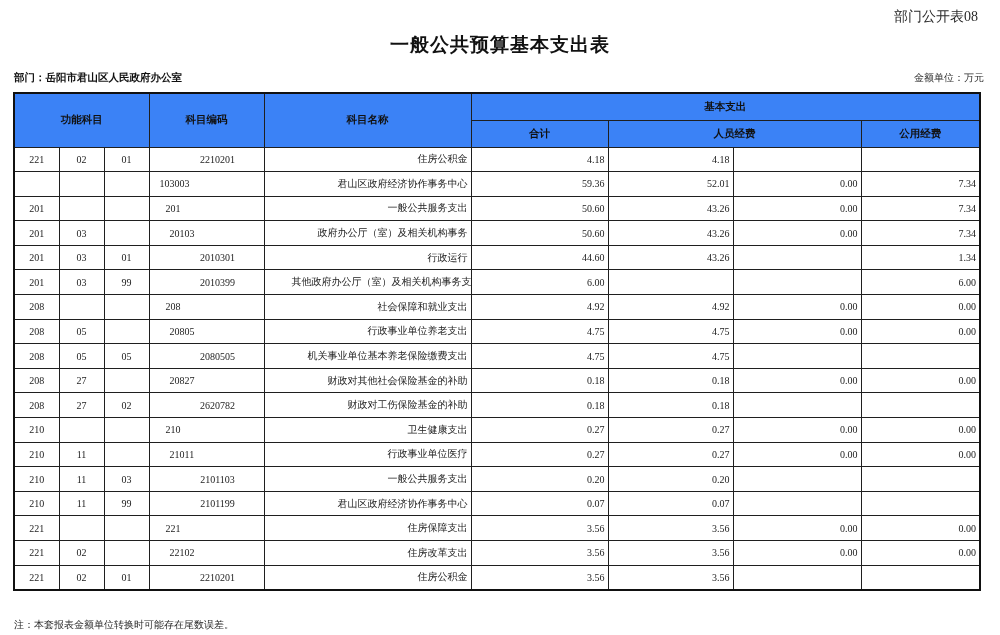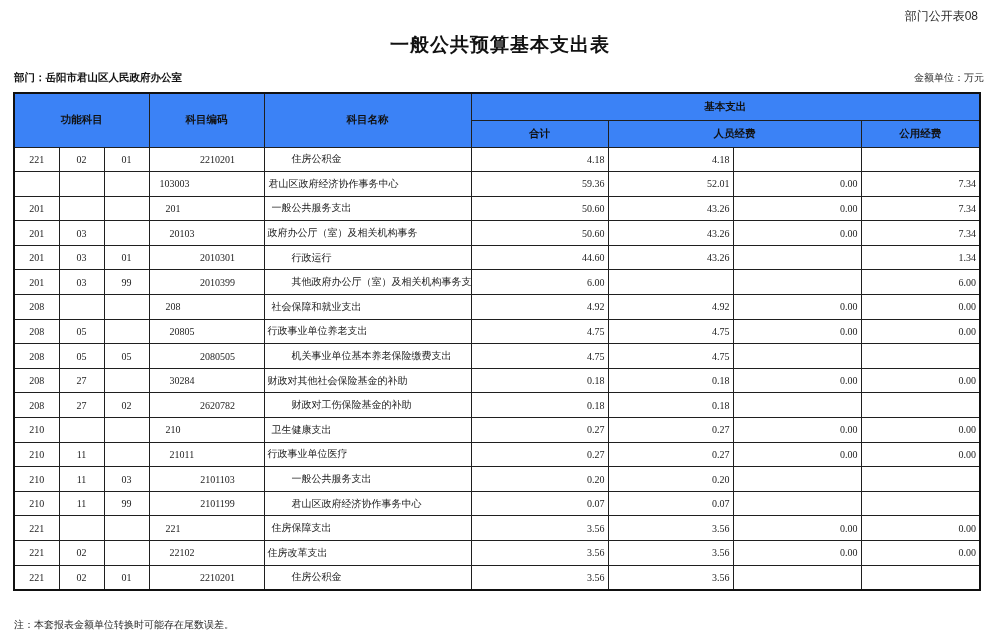--- a/index.html
+++ b/index.html
@@ -1,22 +1,22 @@
 <!DOCTYPE html>
 <html><head>
 <meta charset="utf-8">
 <style>
   * { margin: 0; padding: 0; box-sizing: border-box; }
   html, body { width: 1000px; height: 635px; background: #ffffff; overflow: hidden; }
   body { font-family: "Liberation Sans", "DejaVu Sans", sans-serif; color: #1c1c1c; position: relative; }
 
   .corner-label {
     position: absolute; top: 8px; right: 22px;
-    font-size: 12px; color: #2a2a2a;
-    font-family: Liberation Sans, sans-serif;
+    font-size: 14px; color: #2a2a2a;
+    font-family: Liberation Serif, serif;
   }
   .page-title {
     position: absolute; top: 32px; left: 0; width: 1000px;
     text-align: center; font-size: 19px; font-weight: bold; color: #111;
     letter-spacing: 1px;
   }
   .meta-row {
     position: absolute; top: 71px; left: 14px; right: 16px;
     display: flex; justify-content: space-between; align-items: flex-end;
   }
@@ -37,21 +37,21 @@
     text-align: center; background: #3b82f6;
   }
   tr.hdr { height: 27px; }
   tr.data-row { height: 24.6px; margin-top: 40px; }
   table.budget td {
     font-family: "Liberation Serif", "DejaVu Serif", serif;
     font-size: 10px; color: #222; padding: 0 3px;
   }
   td.c-func { text-align: center; }
   td.c-code { text-align: left; }
-  td.c-name { text-align: left; }
+  td.c-name { text-align: right; }
   td.c-num  { text-align: right; padding-right: 3px; }
 
   td.c-code.lvl-unit { padding-left: 10px; }
   td.c-code.lvl-1    { padding-left: 16px; }
   td.c-code.lvl-2    { padding-left: 20px; }
   td.c-code.lvl-3    { padding-left: 25px; text-align: center; }
   td.c-name.lvl-unit { padding-left: 4px; }
   td.c-name.lvl-1    { padding-left: 7px; }
   td.c-name.lvl-2    { }
   td.c-name.lvl-3    { padding-left: 27px; }
@@ -195,21 +195,21 @@
         <td class="c-name lvl-3">机关事业单位基本养老保险缴费支出</td>
         <td class="c-num">4.75</td>
         <td class="c-num">4.75</td>
         <td class="c-num"></td>
         <td class="c-num"></td>
       </tr>
       <tr class="data-row">
         <td class="c-func">208</td>
         <td class="c-func">27</td>
         <td class="c-func"></td>
-        <td class="c-code lvl-2">30284</td>
+        <td class="c-code lvl-2">20827</td>
         <td class="c-name lvl-2">财政对其他社会保险基金的补助</td>
         <td class="c-num">0.18</td>
         <td class="c-num">0.18</td>
         <td class="c-num">0.00</td>
         <td class="c-num">0.00</td>
       </tr>
       <tr class="data-row">
         <td class="c-func">208</td>
         <td class="c-func">27</td>
         <td class="c-func">02</td>

